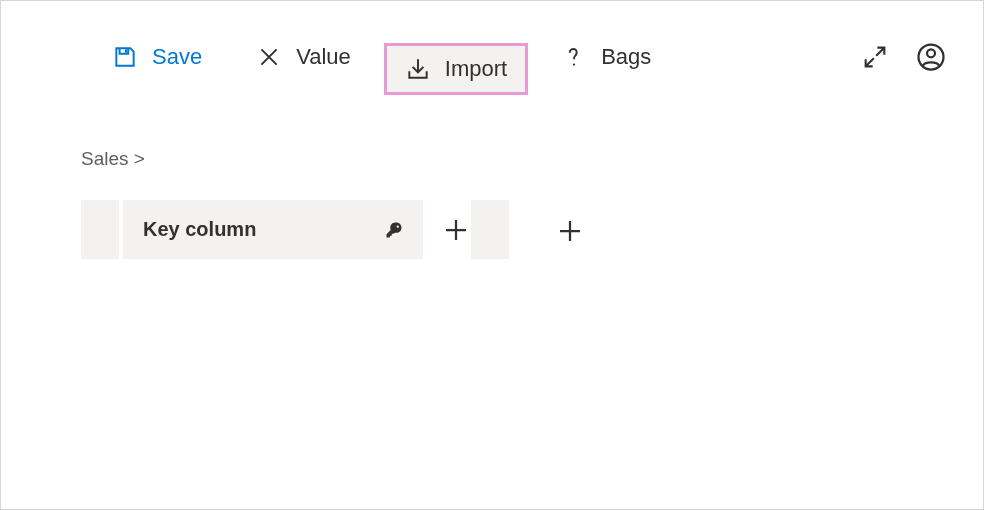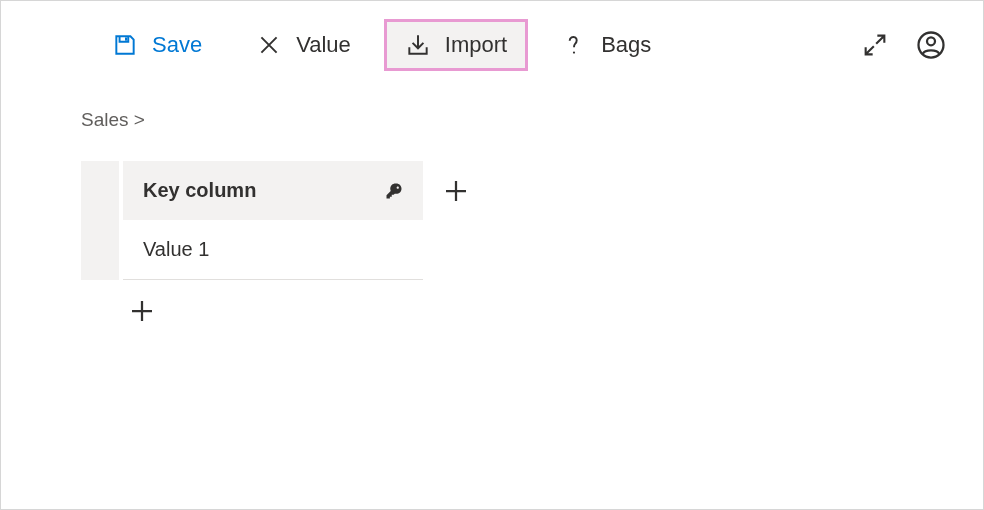--- a/index.html
+++ b/index.html
@@ -32,20 +32,21 @@
       border: 3px solid transparent;
       background: transparent;
     }
     .toolbar-btn.save {
       color: #0078d4;
     }
     .toolbar-btn.save .icon svg { stroke: #0078d4; }
     .toolbar-btn.import {
       background: #f3f2f1;
       border: 3px solid #e89ad2;
+      margin-top: 24px;
     }
     .toolbar-spacer { flex: 1; }
     .icon {
       display: inline-flex;
       align-items: center;
       justify-content: center;
     }
     .icon svg {
       stroke: #323130;
       stroke-width: 1.8;
@@ -58,34 +59,34 @@
       width: 44px;
       height: 44px;
       cursor: pointer;
     }
     .content {
       padding: 0 80px;
     }
     .breadcrumb {
       font-size: 19px;
       color: #605e5c;
-      margin-top: 20px;
+      margin-top: 35px;
       margin-bottom: 30px;
     }
     .page-title {
       font-size: 42px;
       font-weight: 400;
       color: #323130;
       padding-bottom: 10px;
       border-bottom: 1px solid #d6d6d6;
       margin-bottom: 18px;
     }
     .table-area {
       display: flex;
-      flex-direction: column;
+      flex-direction: row;
     }
     .row {
       display: flex;
       align-items: stretch;
     }
     .gutter {
       width: 38px;
       background: #f3f2f1;
     }
     .header-cell {
@@ -213,21 +214,20 @@
         <span class="plus-btn icon">
           <svg width="30" height="30" viewBox="0 0 24 24">
             <path d="M12 4 L12 20 M4 12 L20 12"></path>
           </svg>
         </span>
       </div>
     </div>
 
     <div class="row">
       <div class="gutter"></div>
-      <div class="value-cell">Value 1</div>
     </div>
 
     <div class="add-row">
       <span class="plus-btn icon">
         <svg width="30" height="30" viewBox="0 0 24 24">
           <path d="M12 4 L12 20 M4 12 L20 12"></path>
         </svg>
       </span>
     </div>
   </div>

